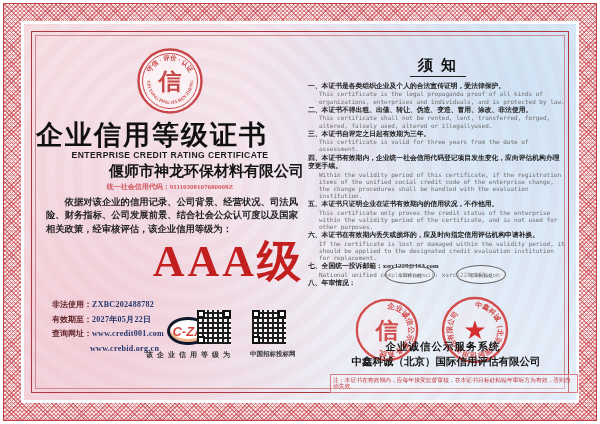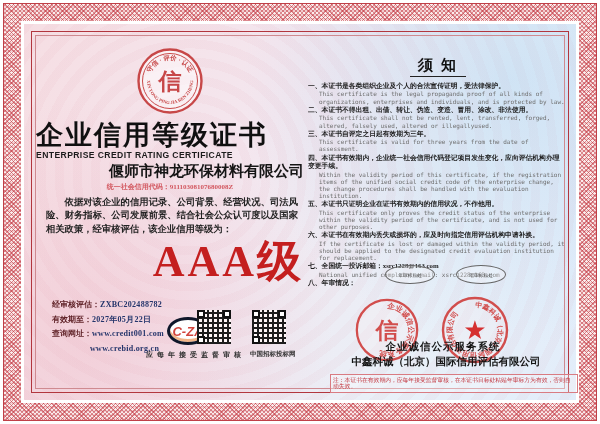--- a/index.html
+++ b/index.html
@@ -18,21 +18,21 @@
       radial-gradient(circle at 12% 85%, rgba(236,156,172,.28), transparent 42%),
       radial-gradient(circle at 88% 15%, rgba(150,198,236,.30), transparent 46%),
       repeating-radial-gradient(circle at 30% 40%, rgba(214,120,140,.05) 0 9px, rgba(255,255,255,0) 9px 18px),
       linear-gradient(110deg,#f6dee3 0%,#f4e6ee 38%,#e9f0f8 72%,#e2edfa 100%);}
   .frame{position:absolute;inset:31px;border:1.6px solid #b2363e;pointer-events:none;}
   .frame2{position:absolute;inset:35px;border:.6px solid #cf8a90;pointer-events:none;}
 
   
   .title{left:36px;top:117px;width:268px;text-align:left;font-size:27px;font-weight:bold;
          letter-spacing:2px;color:#101010;}
-  .subtitle{left:36px;top:150px;width:268px;font-size:8.6px;font-weight:bold;
+  .subtitle{left:36px;top:150px;width:268px;text-align:center;font-size:8.6px;font-weight:bold;
          letter-spacing:.4px;color:#1c1c1c;font-family:"Liberation Sans",sans-serif;}
   .company{left:36px;top:162px;width:268px;text-align:right;font-size:15px;font-weight:bold;color:#151515;}
   .uscc{left:36px;top:182px;width:268px;text-align:center;font-size:7px;color:#d2565e;font-weight:bold;}
   .intro{left:46px;top:196px;width:252px;font-size:9.3px;line-height:1.45;color:#242424;
          text-indent:2em;text-align:justify;font-weight:600;}
   .rating{left:36px;top:232px;width:268px;text-align:right;font-size:44px;font-weight:bold;
          color:#c41f1f;letter-spacing:3px;}
   .details{left:52px;top:300px;font-size:8px;line-height:1.2;}
   .details .row{margin-bottom:5px;white-space:nowrap;}
   .details .lbl{font-weight:bold;color:#5d1f24;}
@@ -105,28 +105,28 @@
 </svg>
 
 <div class="abs title">企业信用等级证书</div>
 <div class="abs subtitle">ENTERPRISE CREDIT RATING CERTIFICATE</div>
 <div class="abs company">偃师市神龙环保材料有限公司</div>
 <div class="abs uscc">统一社会信用代码：91110308107680008Z</div>
 <div class="abs intro">依据对该企业的信用记录、公司背景、经营状况、司法风险、财务指标、公司发展前景、结合社会公众认可度以及国家相关政策，经审核评估，该企业信用等级为：</div>
 <div class="abs rating">AAA级</div>
 
 <div class="abs details">
-  <div class="row"><span class="lbl">经审核评估：</span><span class="val">ZXBC202488782</span></div>
+  <div class="row"><span class="lbl">非法使用：</span><span class="val">ZXBC202488782</span></div>
   <div class="row"><span class="lbl">有效期至：</span><span class="val">2027年05月22日</span></div>
   <div class="row"><span class="lbl">查询网址：</span><span class="val">www.credit001.com</span></div>
   <div class="row cont"><span class="val">www.crebid.org.cn</span></div>
 </div>
 
 <div class="oval-logo abs">C-ZA</div>
-<div class="abs mutual-label">应每年接受监督审核</div>
+<div class="abs mutual-label">该企业信用等级为</div>
 <div class="qr qr1">
     <i class="finder"></i>
   </div>
 <div class="qr qr2">
     <i class="finder"></i>
   </div>
 <div class="abs qr2-label">中国招标投标网</div>
 
 <div class="abs notice-title-wrap">
   <span class="notice-title">须知</span>

